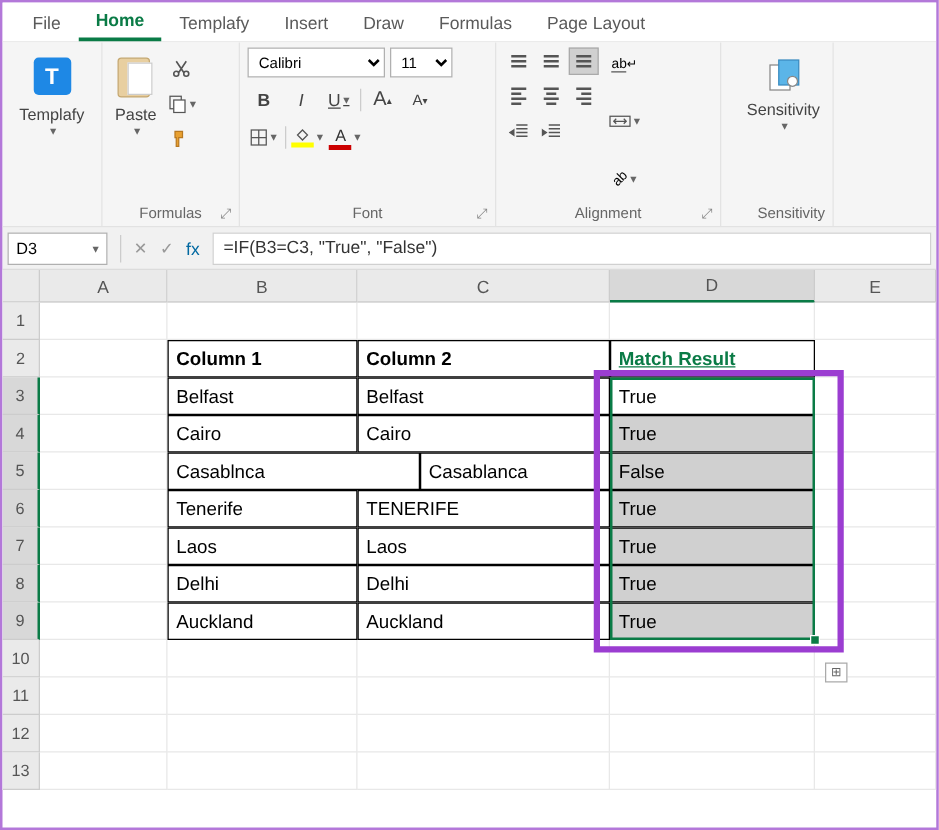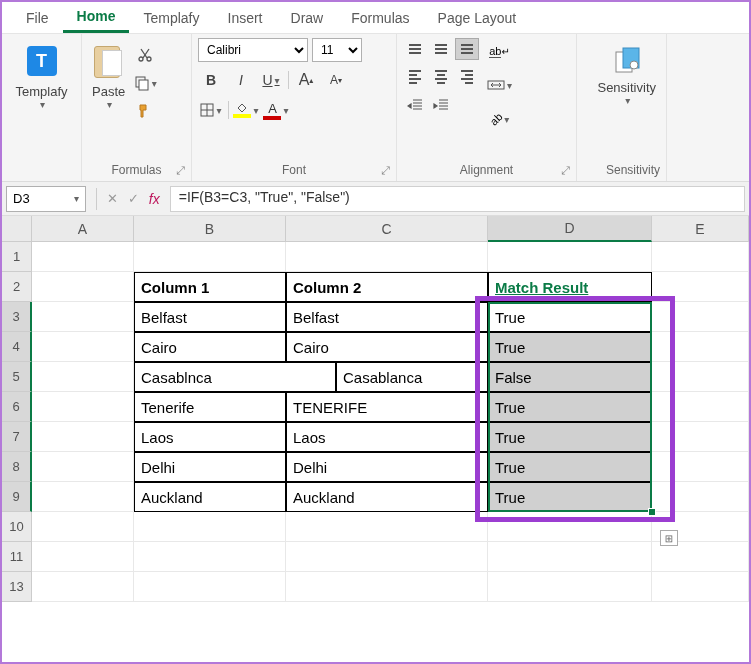--- a/index.html
+++ b/index.html
@@ -274,23 +274,22 @@
     justify-content: space-between;
   }
   .formula-btns {
     display: flex;
     gap: 10px;
     color: #999;
     margin-right: 10px;
     align-items: center;
   }
   .fx-btn {
-    font-style: italic;
-    cursor: pointer;
-    color: #be185d;
+    cursor: pointer;
+    color: #0369a1;
     font-size: 14px;
   }
   .formula-input {
     flex: 1;
     height: 26px;
     border: 1px solid #d0d0d0;
     background: #fff;
     padding: 2px 8px;
     font-size: 14px;
     color: #333;
@@ -598,21 +597,21 @@
                 <path d="M6 2h9M6 5h9M6 8h9M6 11h9M4 6l-3 2 3 2z" stroke="#555" fill="#555" stroke-width="1.2"></path>
               </svg>
           </div>
           <div class="align-btn">
             <svg width="16" height="14">
                 <path d="M6 2h9M6 5h9M6 8h9M6 11h9M1 6l3 2-3 2z" stroke="#555" fill="#555" stroke-width="1.2"></path>
               </svg>
           </div>
         </div>
       </div>
-      <div class="align-col" style="gap:12px;padding-top:2px">
+      <div class="align-col" style="gap:24px;padding-top:2px">
         <div class="align-btn" style="width:auto">
           <span style="font-size:11px;border-bottom:1px solid #555">ab</span>
           <span style="font-size:10px">↵</span>
         </div>
         <div class="align-btn" style="width:auto">
           <svg width="18" height="14">
               <rect x="1" y="3" width="16" height="8" fill="none" stroke="#555"></rect>
               <path d="M4 7h10M6 5l-2 2 2 2M12 5l2 2-2 2" fill="none" stroke="#555"></path>
             </svg>
           <span class="dropdown-arrow">▾</span>
@@ -758,26 +757,34 @@
     </div>
     <div class="sheet-row">
       <div class="row-h">11</div>
       <div class="cell col-A"></div>
         <div class="cell col-B"></div>
         <div class="cell col-C"></div>
         <div class="cell col-D"></div>
         <div class="cell col-E"></div>
     </div>
     <div class="sheet-row">
-      <div class="row-h">13</div>
+      <div class="row-h">12</div>
       <div class="cell col-A"></div>
         <div class="cell col-B"></div>
         <div class="cell col-C"></div>
         <div class="cell col-D"></div>
         <div class="cell col-E"></div>
     </div>
+    <div class="sheet-row">
+      <div class="row-h">13</div>
+      <div class="cell col-A"></div>
+        <div class="cell col-B"></div>
+        <div class="cell col-C"></div>
+        <div class="cell col-D"></div>
+        <div class="cell col-E"></div>
+    </div>
 
     <div class="selection-overlay" style="top:60px;left:486px;width:164px;height:210px"></div>
     <div class="fill-handle" style="top:266px;left:646px"></div>
     <div class="purple-highlight" style="top:54px;left:473px;width:200px;height:226px"></div>
     <div class="autofill-icon" style="top:288px;left:658px">⊞</div>
   </div>
 </div>
 
 </body></html>

